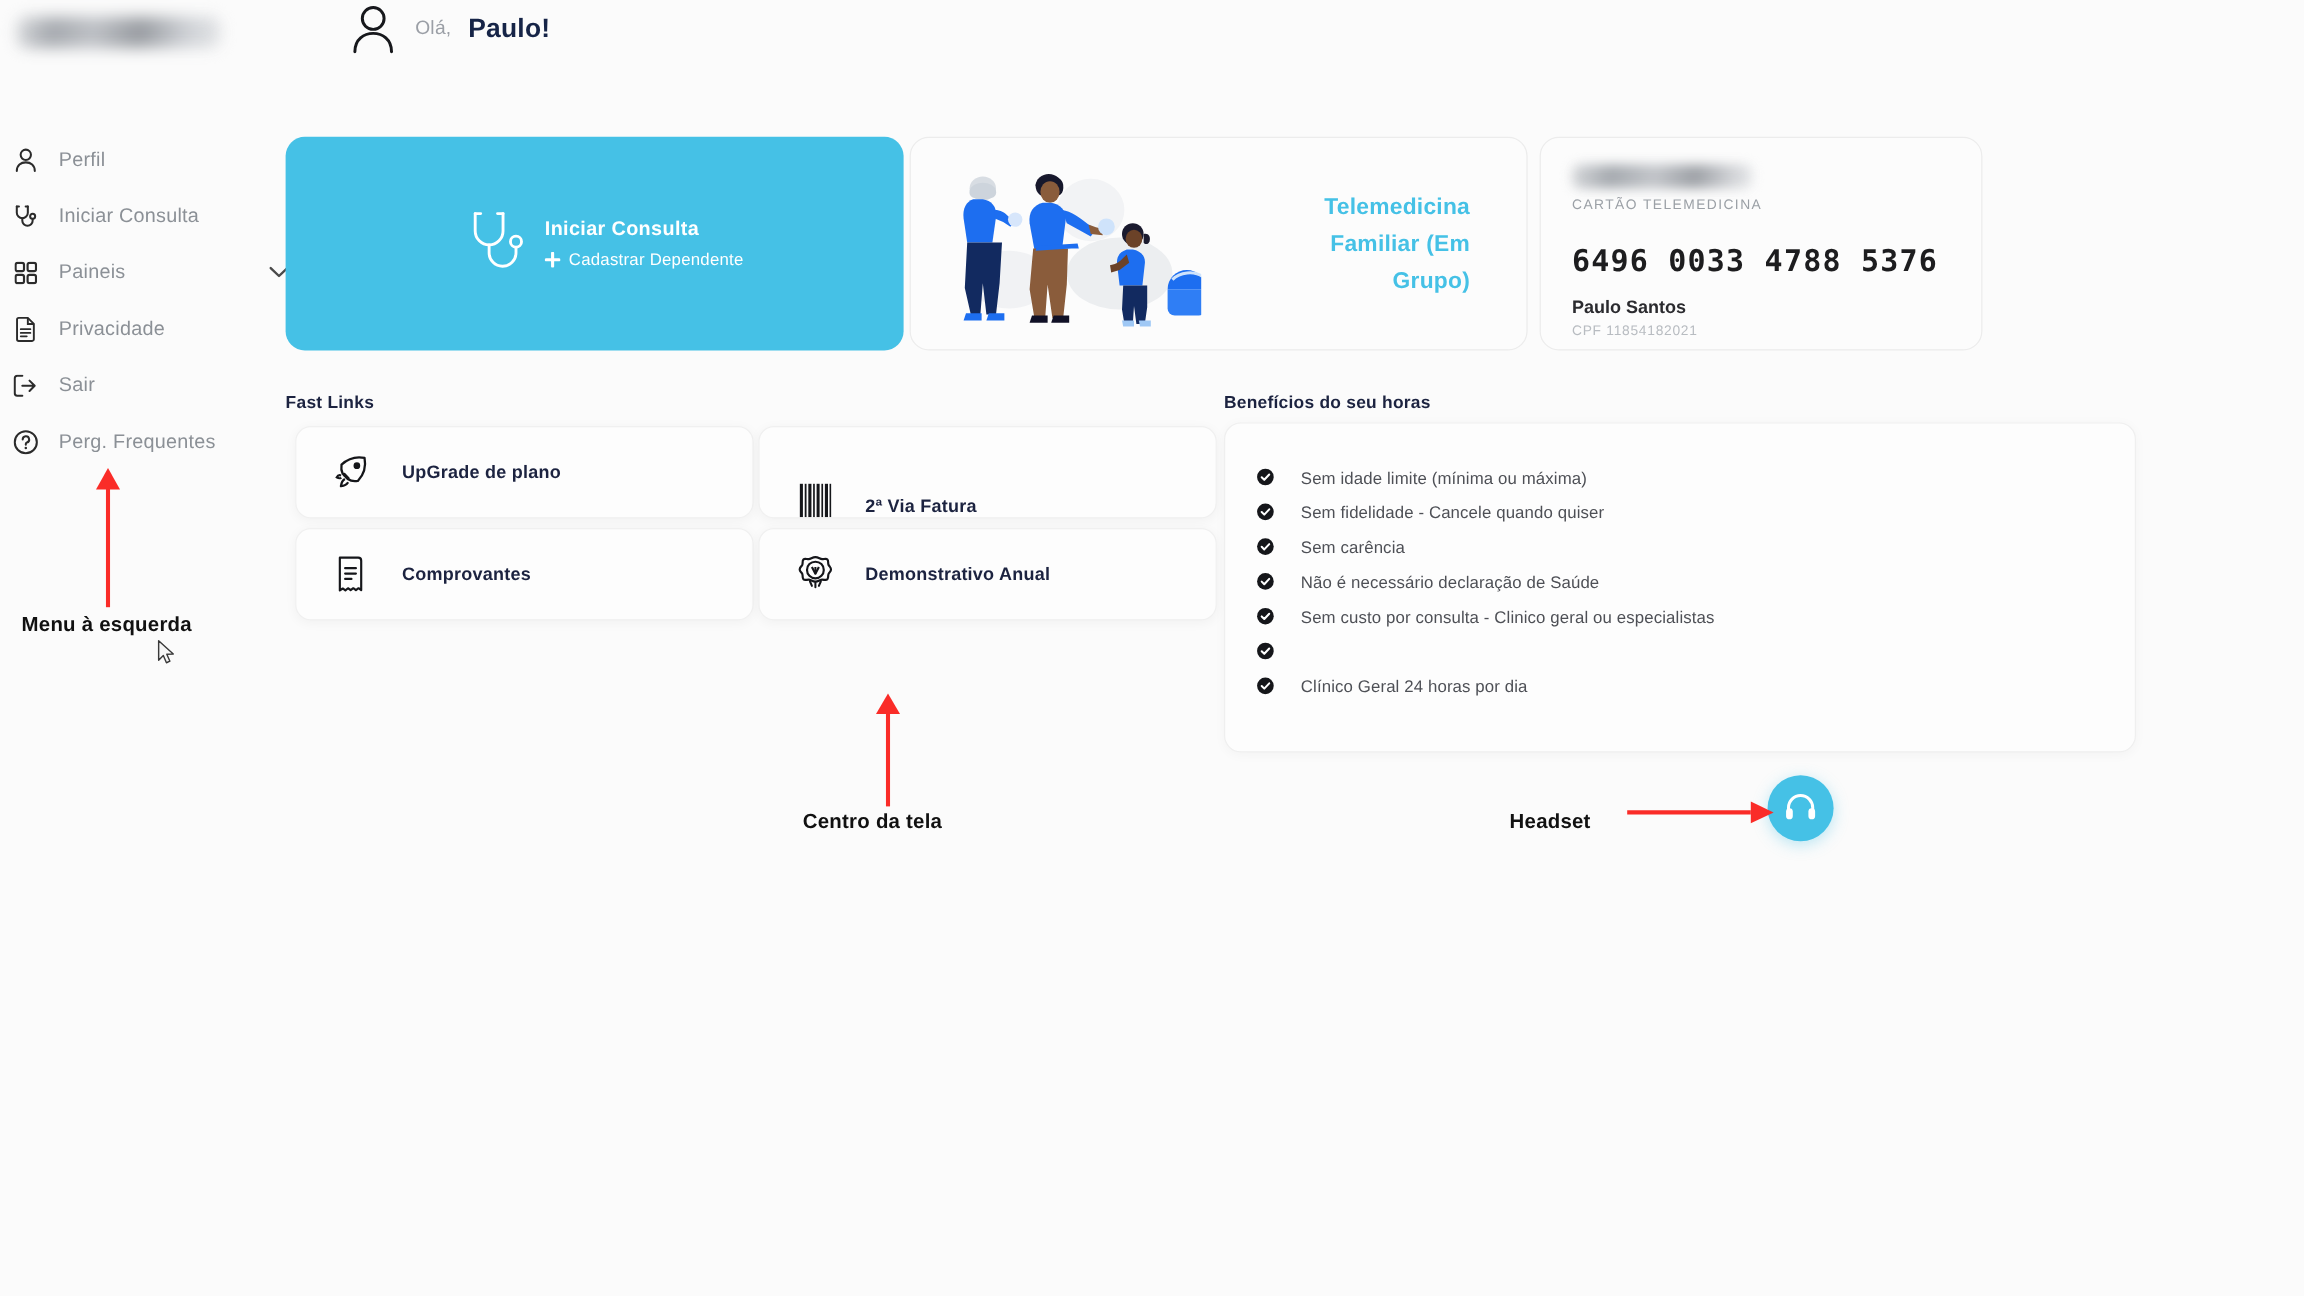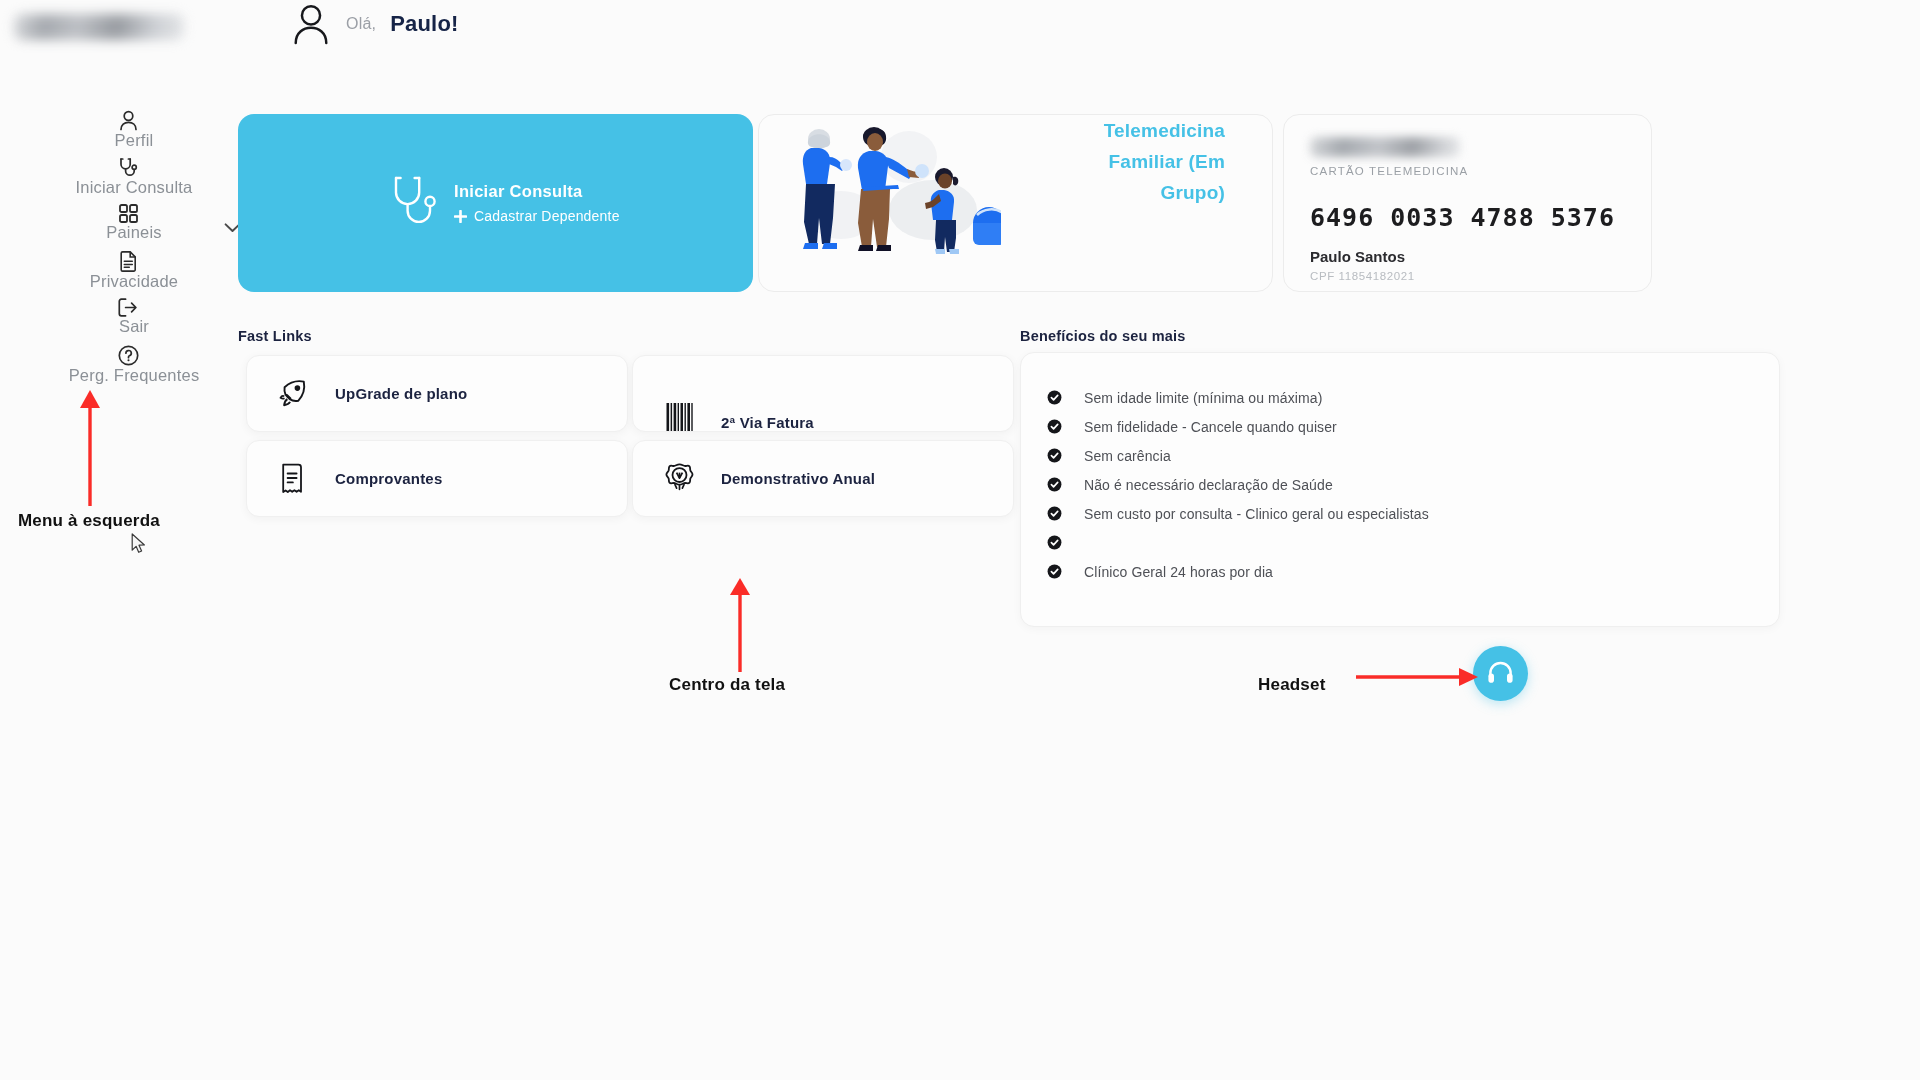--- a/index.html
+++ b/index.html
@@ -29,42 +29,42 @@
   .avatar-icon { width: 42px; height: 44px; display: block; }
   .greet-ola { font-size: 16px; color: #9b9fa6; letter-spacing: .2px; }
   .greet-name { font-size: 22px; font-weight: 700; color: #162447; letter-spacing: .2px; }
 
   
   .sidebar {
     position: absolute; left: 0; top: 110px; width: 240px;
   }
   .nav-item {
     display: flex; align-items: center; height: 47px;
-    padding-left: 16px; position: relative; cursor: pointer; flex-direction: column;
+    padding-left: 5px; position: relative; cursor: pointer;
   }
   .nav-ico { width: 32px; display: flex; align-items: center; justify-content: center; color: #2b2b2b; }
   .nav-label { font-size: 16.5px; color: #8b9096; letter-spacing: .2px; padding-left: 12px; }
   .nav-chev { position: absolute; left: 224px; top: 16px; color: #4a4a4a; }
 
   
   .hero-row { position: absolute; left: 238px; top: 114px; }
   .hero-card {
     position: absolute; left: 0; top: 0; width: 515px; height: 178px;
     background: #45c1e6; border-radius: 16px;
     display: flex; align-items: center;
   }
   .hero-inner { display: flex; align-items: center; gap: 18px; margin-left: 150px; }
   .hero-texts { display: flex; flex-direction: column; gap: 7px; }
   .hero-title { color: #fff; font-size: 16.5px; font-weight: 700; letter-spacing: .3px; }
   .hero-sub { color: #fff; font-size: 14px; display: flex; align-items: center; gap: 7px; letter-spacing: .2px; }
 
   .tele-card {
     position: absolute; left: 520px; top: 0; width: 515px; height: 178px;
     background: #fcfcfc; border: 1px solid #ececec; border-radius: 16px;
-    display: flex; overflow: hidden;
+    display: flex; align-items: center; overflow: hidden;
   }
   .tele-illo { width: 220px; height: 140px; margin-left: 22px; flex: none; }
   .tele-title {
     color: #45c1e6; font-size: 19px; font-weight: 700; line-height: 31px;
     text-align: right; width: 200px; margin-left: 24px; letter-spacing: .2px;
   }
 
   .id-card {
     position: absolute; left: 1045px; top: 0; width: 369px; height: 178px;
     background: #fcfcfc; border: 1px solid #ececec; border-radius: 16px;
@@ -354,21 +354,21 @@
         <path d="M12.6 9.6l2.9 5.5 2.9-5.5" fill="none" stroke="#15161a" stroke-width="1.8" stroke-linejoin="round"></path>
         <path d="M15.5 9.6v5.4" stroke="#15161a" stroke-width="1.7"></path>
         <path d="M11 21.6l1.6 3.6M20 21.6l-1.6 3.6M15.5 22.3v4" stroke="#15161a" stroke-width="1.7" stroke-linecap="round"></path>
       </svg>
     </span>
     <span class="fl-label">Demonstrativo Anual</span>
   </div>
 
 </div>
 
-<div class="sec-title sec-benefits">Benefícios do seu mais</div>
+<div class="sec-title sec-benefits">Benefícios do seu horas</div>
 <div class="ben-card">
 
   <div class="ben-item">
     <svg class="ben-check" viewBox="0 0 16 16">
         <circle cx="8" cy="8" r="7.4" fill="#15161a"></circle>
         <path d="M4.7 8.2l2.3 2.3 4.4-4.7" fill="none" stroke="#fff" stroke-width="1.8" stroke-linecap="round" stroke-linejoin="round"></path>
       </svg>
     <span class="ben-text">Sem idade limite (mínima ou máxima)</span>
   </div>
   <div class="ben-item">

